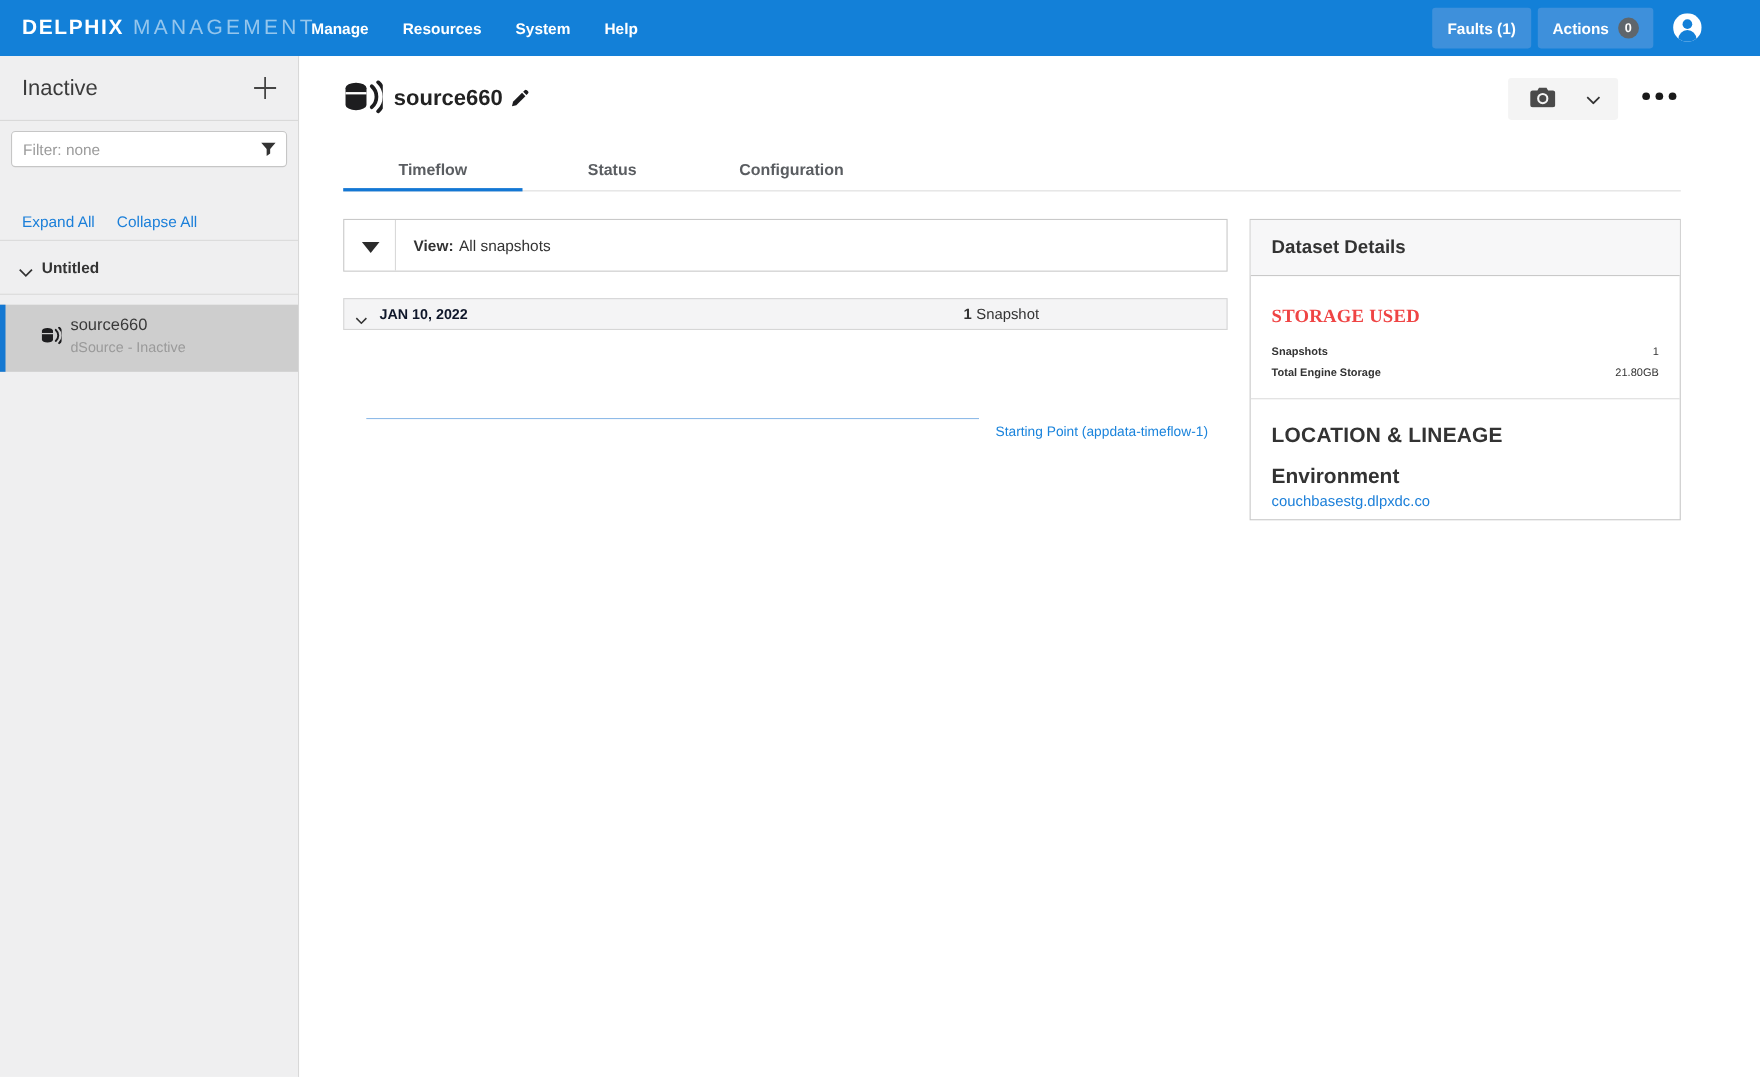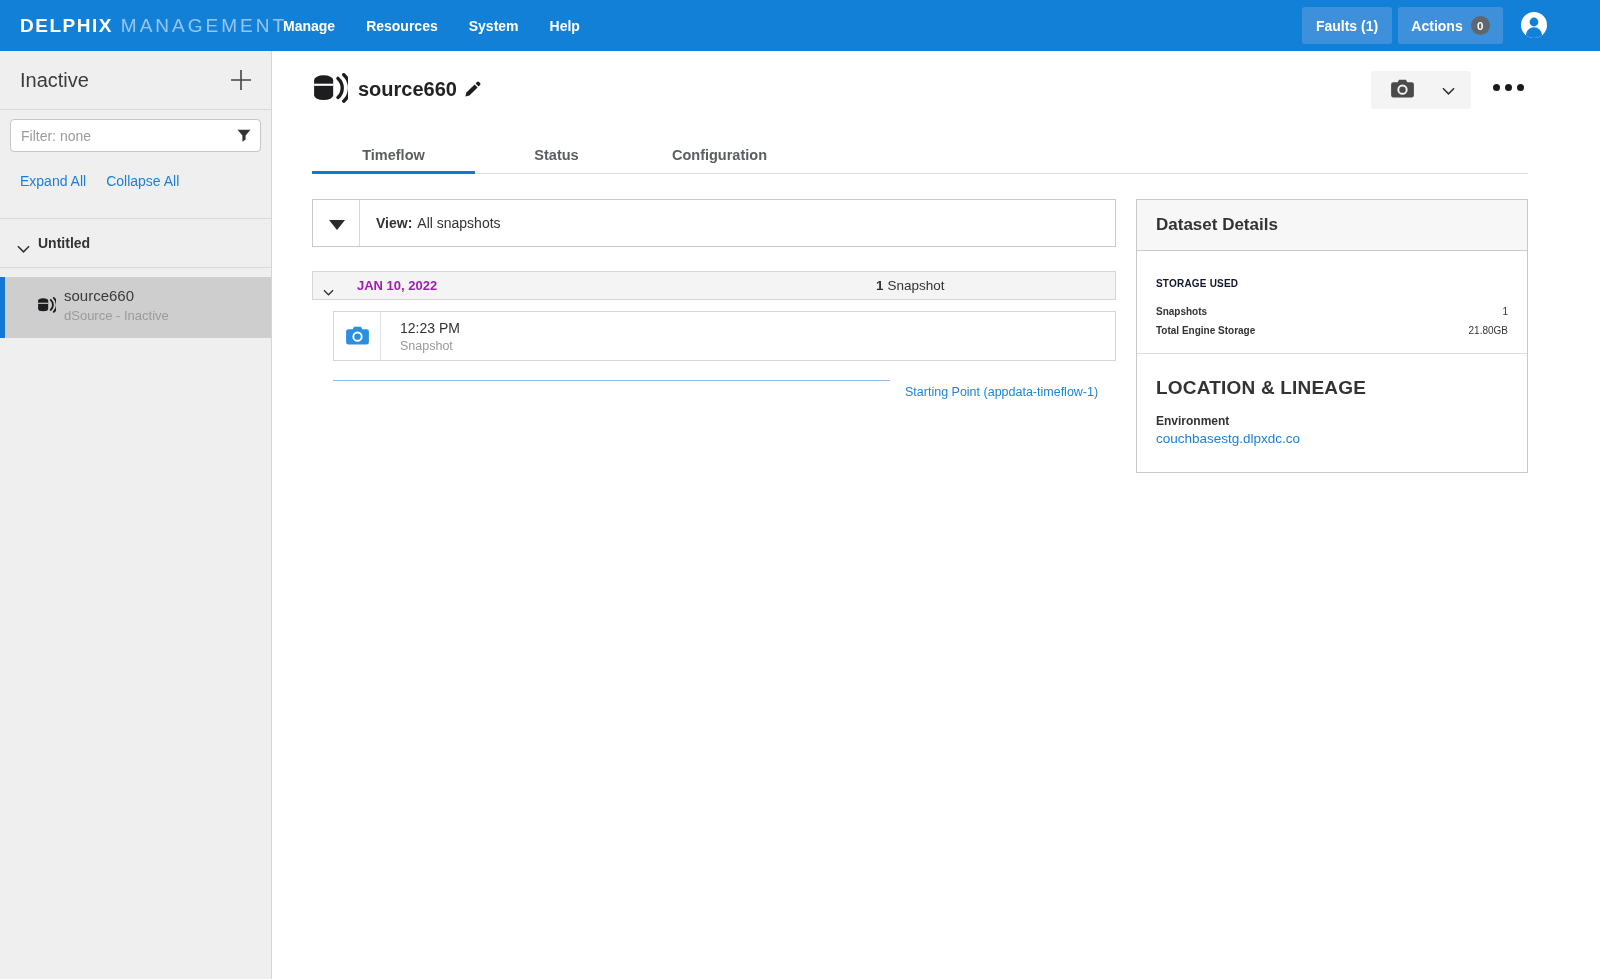--- a/index.html
+++ b/index.html
@@ -26,21 +26,21 @@
   
   .sidebar { position:absolute; left:0; top:51px; width:272px; bottom:0; background:#efeff0; border-right:1px solid #d5d5d5; }
   .sb-header { position:relative; height:59px; border-bottom:1px solid #d9d9d9; }
   .sb-title { position:absolute; left:20px; top:0; line-height:58px; font-size:20px; color:#3b3b3b; }
   .sb-plus { position:absolute; right:18px; top:17px; width:24px; height:24px; cursor:pointer; }
   .sb-filter { position:absolute; left:10px; top:68px; width:251px; height:33px; background:#fff; border:1px solid #c6c6c6; border-radius:4px; }
   .sb-filter input { position:absolute; inset:0; border:none; background:transparent; outline:none; padding:0 22px 0 10px;
                      font-family:inherit; font-size:14px; color:#701a75; }
   .sb-filter input::placeholder { color:#9b9b9b; }
   .sb-funnel { position:absolute; right:9px; top:9px; }
-  .sb-links { position:absolute; left:20px; top:122px; display:flex; gap:20px; font-size:14px; }
+  .sb-links { position:absolute; left:20px; top:142px; display:flex; gap:20px; font-size:14px; }
   .sb-link { color:#1b7fd9; cursor:pointer; }
   .sb-group { position:absolute; left:0; top:167px; width:100%; height:50px; border-top:1px solid #dadada; border-bottom:1px solid #dadada; }
   .sb-group .chev { position:absolute; left:17px; top:20px; }
   .sb-group .glabel { position:absolute; left:38px; top:0; line-height:49px; font-size:14px; font-weight:bold; color:#333; }
   .sb-item { position:absolute; left:0; top:226px; width:100%; height:61px; background:#cecece; cursor:pointer; }
   .sb-item .selbar { position:absolute; left:0; top:0; width:5px; height:100%; background:#1478d2; }
   .sb-item .ds-icon-sm { position:absolute; left:37px; top:20px; }
   .sb-item .iname { position:absolute; left:64px; top:10px; font-size:15px; color:#3a3a3a; }
   .sb-item .isub { position:absolute; left:64px; top:31px; font-size:13px; color:#9a9a9a; }
 
@@ -61,45 +61,45 @@
 
   .view-box { position:absolute; left:40px; top:148px; width:804px; height:48px; border:1px solid #c9c9c9; background:#fff;padding-left:42px; }
   .view-toggle { position:absolute; left:0; top:0; width:47px; height:100%; border-right:1px solid #d9d9d9; cursor:pointer; }
   .tri-down { position:absolute; left:16px; top:20px; width:0; height:0;
               border-left:8px solid transparent; border-right:8px solid transparent; border-top:10px solid #2b2b2b; }
   .view-text { position:absolute; left:63px; top:0; line-height:46px; font-size:14px; color:#333; }
   .view-text .vl { font-weight:bold; margin-right:5px; }
 
   .day-header { position:absolute; left:40px; top:220px; width:804px; height:29px; background:#f4f4f5; border:1px solid #d6d6d6; }
   .day-header .chev { position:absolute; left:10px; top:10px; }
-  .day-header .ddate { position:absolute; left:32px; top:0; line-height:27px; font-size:13px; font-weight:bold; color:#a21caf;margin-left:12px; }
+  .day-header .ddate { position:absolute; left:32px; top:0; line-height:27px; font-size:13px; font-weight:bold; color:#0f172a; }
   .day-header .dcount { position:absolute; left:563px; top:0; line-height:27px; font-size:13.5px; color:#333; }
   .day-header .dcount b { margin-right:4px; }
 
   .snap-row { position:absolute; left:61px; top:260px; width:783px; height:50px; background:#fff; border:1px solid #d6d6d6; cursor:pointer; }
   .snap-cell { position:absolute; left:0; top:0; width:47px; height:100%; border-right:1px solid #e2e2e2; }
   .snap-cam { position:absolute; left:12px; top:14px; }
   .snap-time { position:absolute; left:66px; top:8px; font-size:14px; color:#333; }
   .snap-type { position:absolute; left:66px; top:27px; font-size:12.5px; color:#999; }
 
   .timeline-line { position:absolute; left:61px; top:329px; width:557px; border-top:1px solid #8fbbe8; }
   .starting-point { position:absolute; left:633px; top:317px; font-size:12.5px; color:#1b84dc; cursor:pointer;margin-top:17px; }
 
   
   .details { position:absolute; left:864px; top:148px; width:392px; height:274px; border:1px solid #c9c9c9; background:#fff; }
   .det-header { height:51px; background:#f7f7f8; border-bottom:1px solid #c9c9c9; line-height:50px; padding-left:19px;
                 font-size:17px; font-weight:bold; color:#333; }
   .det-body { padding:0 19px; }
-  .det-heading { margin-top:27px; font-size:10px; font-weight:bold; color:#0f172a; letter-spacing:.2px; }
+  .det-heading { margin-top:27px; font-size:17px; font-weight:bold; color:#ef4444; letter-spacing:.2px;font-family:Liberation Serif, serif; }
   .det-rows { margin-top:13px; }
   .det-row { display:flex; justify-content:space-between; font-size:10px; line-height:19px; color:#333; }
   .det-row .lbl { font-weight:bold; }
   .det-divider { margin:13px -19px 0; border-top:1px solid #ddd; }
   .det-heading2 { margin-top:23px; font-size:19px; font-weight:bold; color:#333; letter-spacing:.2px; }
-  .env-label { margin-top:15px; font-size:12px; font-weight:bold; color:#333; }
+  .env-label { margin-top:15px; font-size:19px; font-weight:bold; color:#333; }
   .env-link { margin-top:3px; font-size:13.5px; color:#1b7fd9; cursor:pointer; }
 </style>
 </head>
 <body>
 
 <div class="screen">
 
   <header class="topbar">
     <div class="brand">
       <span class="primary">DELPHIX</span>
@@ -235,32 +235,20 @@
     <div class="day-header">
       <span class="chev">
         <svg viewBox="0 0 12 7" width="11" height="7">
             <path d="M1 1 L6 6 L11 1" stroke="#333" stroke-width="1.5" fill="none"></path>
           </svg>
       </span>
       <span class="ddate">JAN 10, 2022</span>
       <span class="dcount"><b>1</b><span>Snapshot</span></span>
     </div>
 
-    <div class="snap-row">
-      <span class="snap-cell">
-        <span class="snap-cam">
-          <svg viewBox="0 0 24 20" width="23" height="19">
-            <path d="M8.4 0.8 L6.9 3.4 H2.4 A2.4 2.4 0 0 0 0 5.8 V17 A2.4 2.4 0 0 0 2.4 19.4 H21.6 A2.4 2.4 0 0 0 24 17 V5.8 A2.4 2.4 0 0 0 21.6 3.4 H17.1 L15.6 0.8 Z" fill="#2a8fe0"></path>
-            <circle cx="12" cy="11.2" r="4.4" fill="none" stroke="#ffffff" stroke-width="2"></circle>
-          </svg>
-        </span>
-      </span>
-      <span class="snap-time">12:23 PM</span>
-      <span class="snap-type">Snapshot</span>
-    </div>
 
     <div class="timeline-line"></div>
     <span class="starting-point">Starting Point (appdata-timeflow-1)</span>
 
     <section class="details">
       <div class="det-header">Dataset Details</div>
       <div class="det-body">
         <div class="det-heading">STORAGE USED</div>
         <div class="det-rows">
           <div class="det-row">

